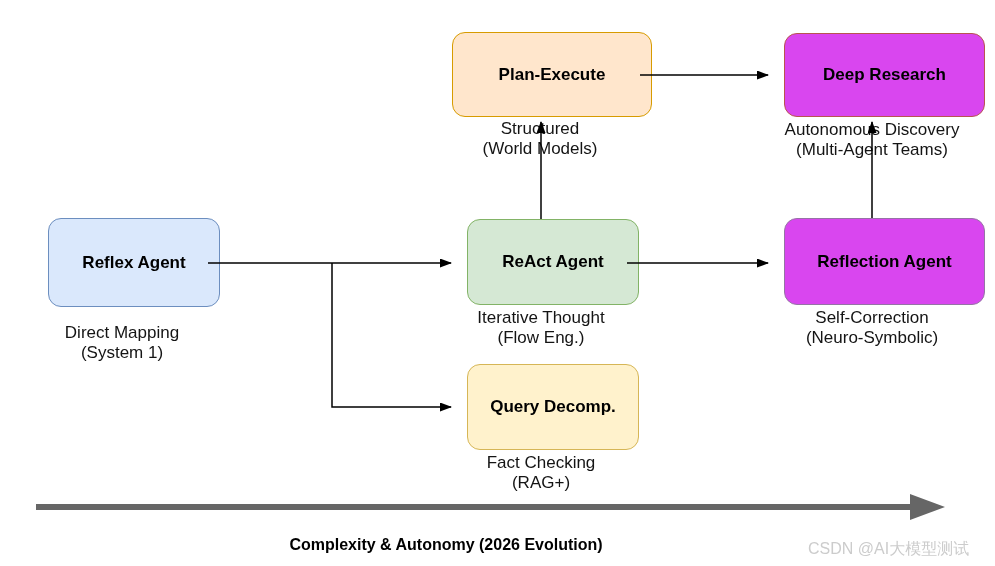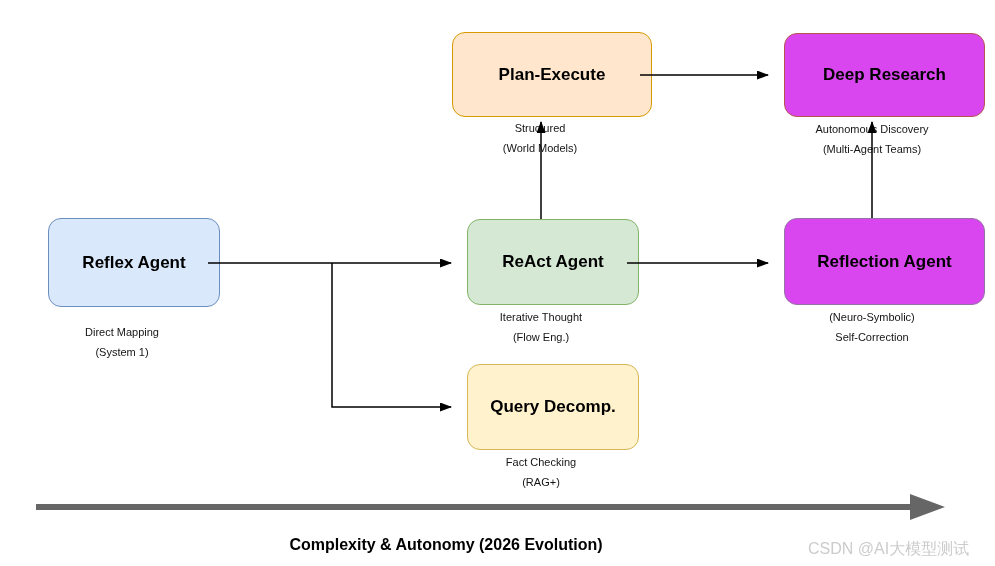--- a/index.html
+++ b/index.html
@@ -25,21 +25,21 @@
   .node-title {
     font-weight: bold;
     font-size: 17px;
     color: #000000;
     white-space: nowrap;
   }
   .caption {
     position: absolute;
     width: 240px;
     text-align: center;
-    font-size: 11px;
+    font-size: 17px;
     line-height: 19.5px;
     color: #141414;
     z-index: 1;
   }
   svg.connectors {
     position: absolute;
     left: 0; top: 0;
     z-index: 2;
     pointer-events: none;
   }
@@ -121,22 +121,22 @@
   </div>
   <div class="caption" id="caption-query">
     <div>Fact Checking</div>
     <div>(RAG+)</div>
   </div>
   <div class="caption" id="caption-deep">
     <div>Autonomous Discovery</div>
     <div>(Multi-Agent Teams)</div>
   </div>
   <div class="caption" id="caption-reflection">
+    <div>Self-Correction</div>
     <div>(Neuro-Symbolic)</div>
-    <div>Self-Correction</div>
   </div>
 
   <svg class="connectors" width="995" height="566" viewBox="0 0 995 566">
     <defs>
       <marker id="ah" viewBox="0 0 12 9" markerWidth="12" markerHeight="9" refX="11" refY="4.5" orient="auto" markerUnits="userSpaceOnUse">
         <path d="M0,0 L12,4.5 L0,9 Z" fill="#000000"></path>
       </marker>
     </defs>
 
     <line x1="208" y1="263" x2="451" y2="263" stroke-width="1.5" marker-end="url(#ah)" stroke="#000000"></line>

